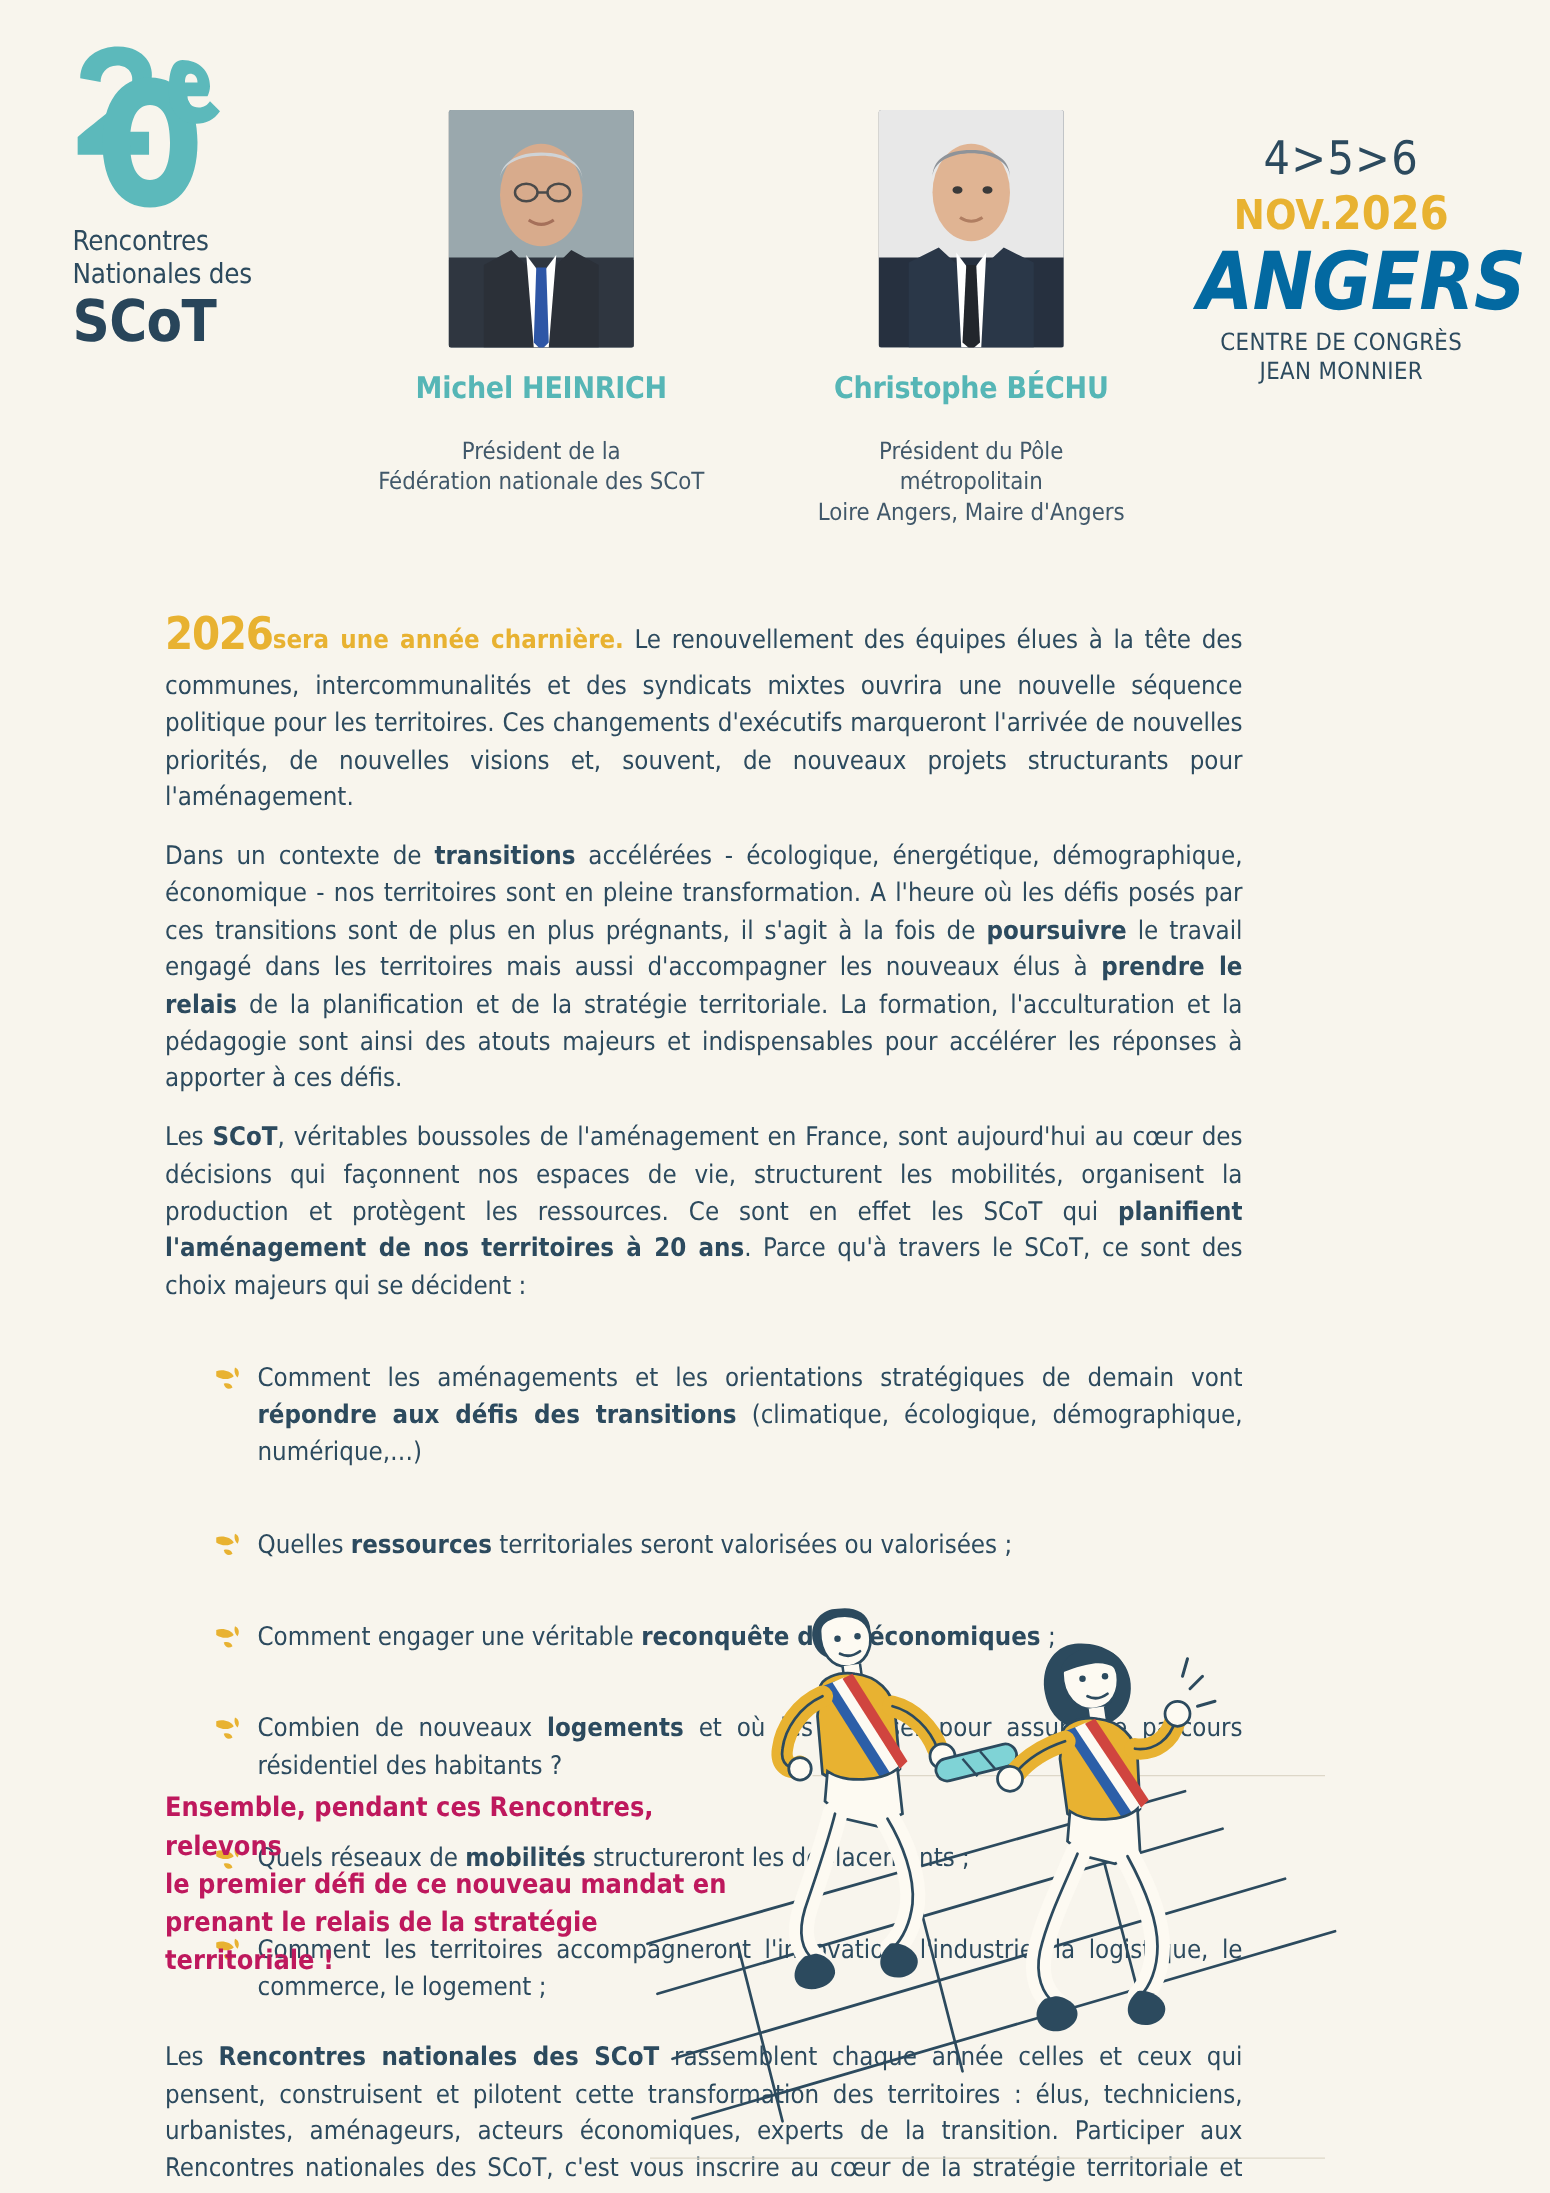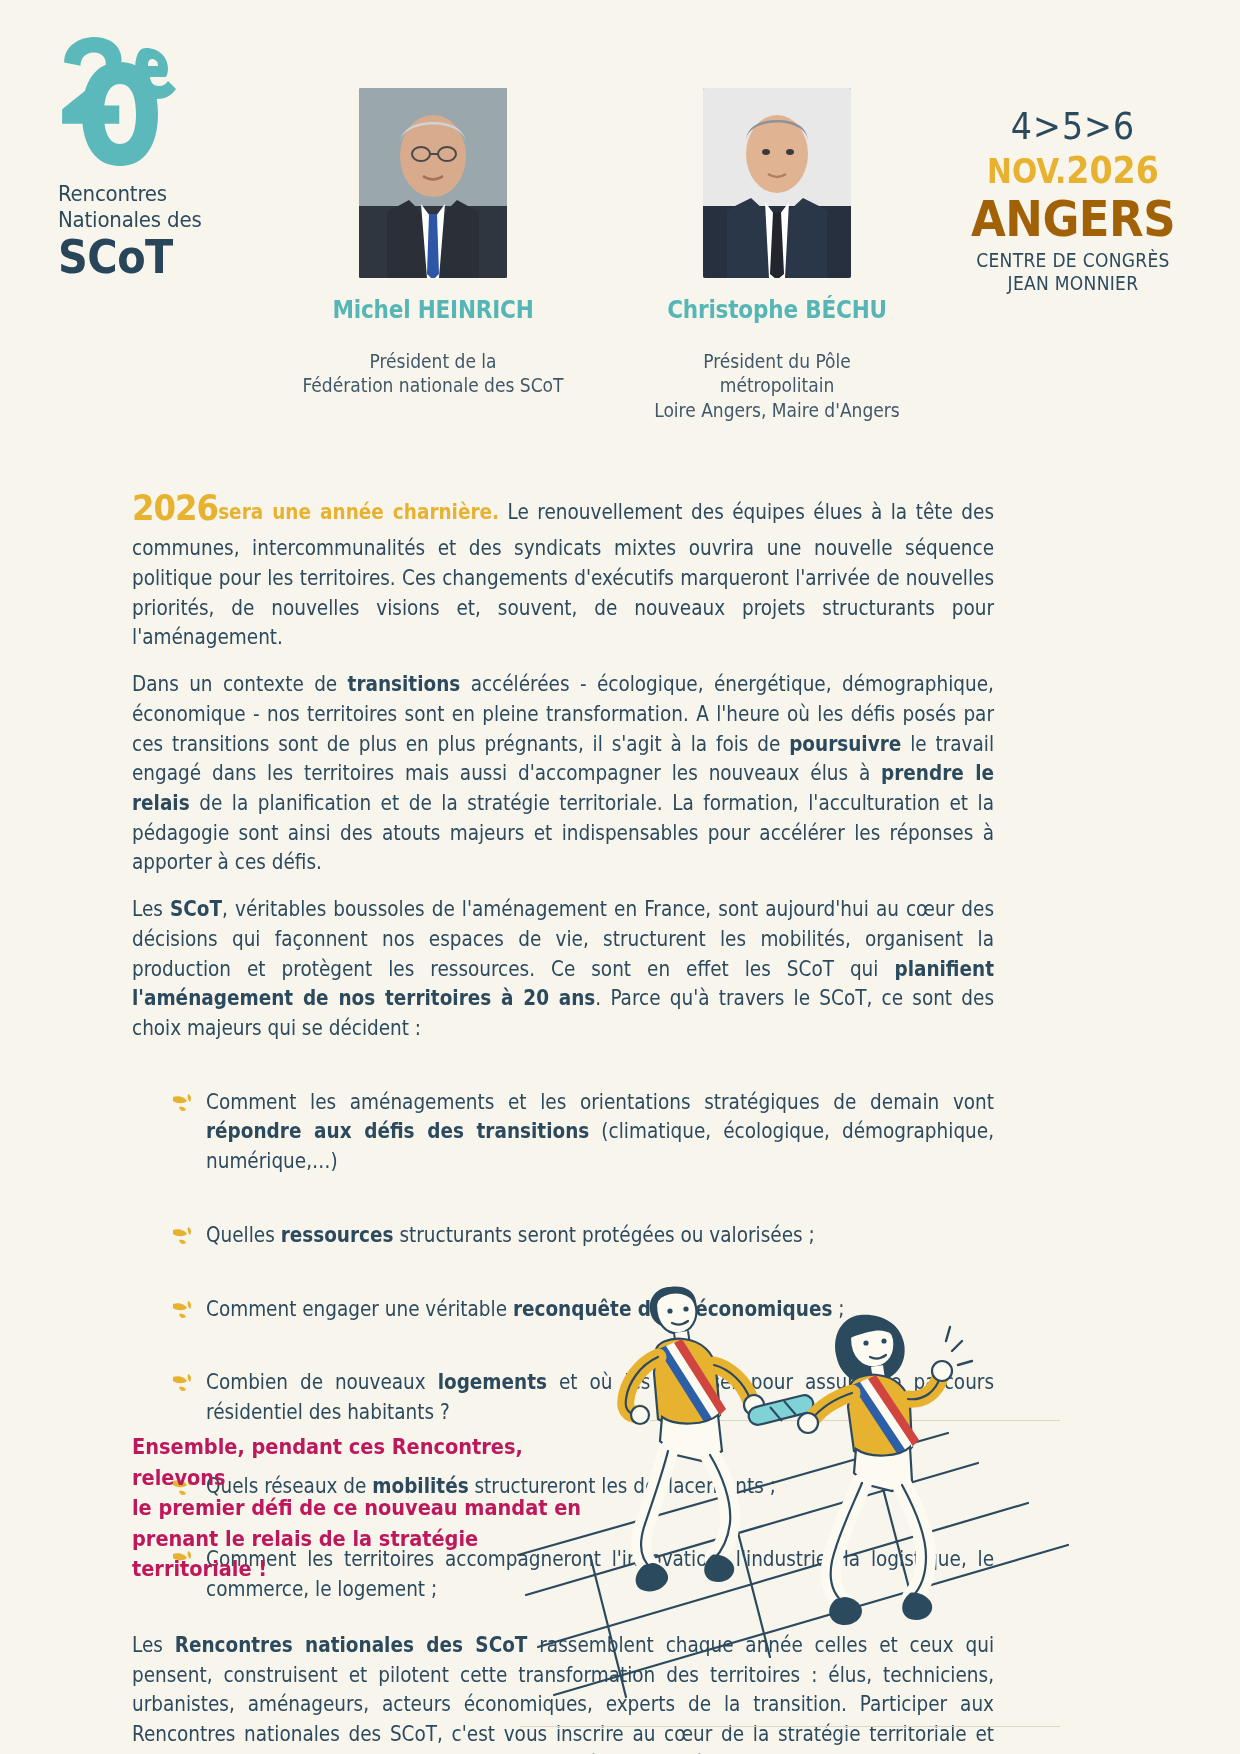--- a/index.html
+++ b/index.html
@@ -48,21 +48,21 @@
   .sp-right { text-align: center; }
 
   .datebox {
     position: absolute; right: 52px; top: 108px; width: 230px; text-align: center;
     font-family: "DejaVu Sans Condensed", "Liberation Sans Narrow", "Liberation Sans", sans-serif;
   }
   .dates { font-size: 37px; color: #2c4a5e; line-height: 1; letter-spacing: 1px; }
   .month-line { margin-top: 7px; line-height: 1; white-space: nowrap; }
   .month { font-size: 33px; font-weight: bold; color: #e8b231; letter-spacing: 0px; }
   .year  { font-size: 37px; font-weight: bold; color: #e8b231; letter-spacing: 0px; }
-  .city  { font-size: 50px; font-weight: bold; color: #a16207; line-height: 1; margin-top: 5px; letter-spacing: -0.5px;}
+  .city  { font-size: 64px; font-weight: bold; color: #0369a1; line-height: 1; margin-top: 5px; letter-spacing: -0.5px; font-style: italic;}
   .venue { font-size: 19px; color: #2c4a5e; line-height: 1.22; margin-top: 5px; letter-spacing: 0.3px; }
 
   
   .content {
     position: absolute; left: 132px; top: 482px; width: 862px;
     font-family: "DejaVu Sans Condensed", "Liberation Sans Narrow", "Liberation Sans", sans-serif;
   }
   p.para {
     font-size: 20.5px; line-height: 1.45; color: #2c4a5e;
     text-align: justify; margin-bottom: 17px;
@@ -203,21 +203,21 @@
           <path d="M9 16 C12 15, 15 16, 16 19 C13 21, 10 20, 9 16 Z" fill="#e8b231"></path>
         </svg>
         <span>Comment les aménagements et les orientations stratégiques de demain vont </span><b>répondre aux défis des transitions</b><span> (climatique, écologique, démographique, numérique,…)</span>
       </li>
       <li>
         <svg class="bullet-icon" viewBox="0 0 24 24">
           <path d="M3 6 C8 4, 15 6, 17 10 C14 13, 7 13, 3 10 Z" fill="#e8b231"></path>
           <path d="M18 3 C21 4, 22 8, 20 11 C18 9, 17 6, 18 3 Z" fill="#e8b231"></path>
           <path d="M9 16 C12 15, 15 16, 16 19 C13 21, 10 20, 9 16 Z" fill="#e8b231"></path>
         </svg>
-        <span>Quelles </span><b>ressources</b><span> structurants seront protégées ou valorisées ;</span>
+        <span>Quelles </span><b>ressources</b><span> territoriales seront valorisées ou valorisées ;</span>
       </li>
       <li>
         <svg class="bullet-icon" viewBox="0 0 24 24">
           <path d="M3 6 C8 4, 15 6, 17 10 C14 13, 7 13, 3 10 Z" fill="#e8b231"></path>
           <path d="M18 3 C21 4, 22 8, 20 11 C18 9, 17 6, 18 3 Z" fill="#e8b231"></path>
           <path d="M9 16 C12 15, 15 16, 16 19 C13 21, 10 20, 9 16 Z" fill="#e8b231"></path>
         </svg>
         <span>Comment engager une véritable </span><b>reconquête de la économiques</b><span> ;</span>
       </li>
       <li>

